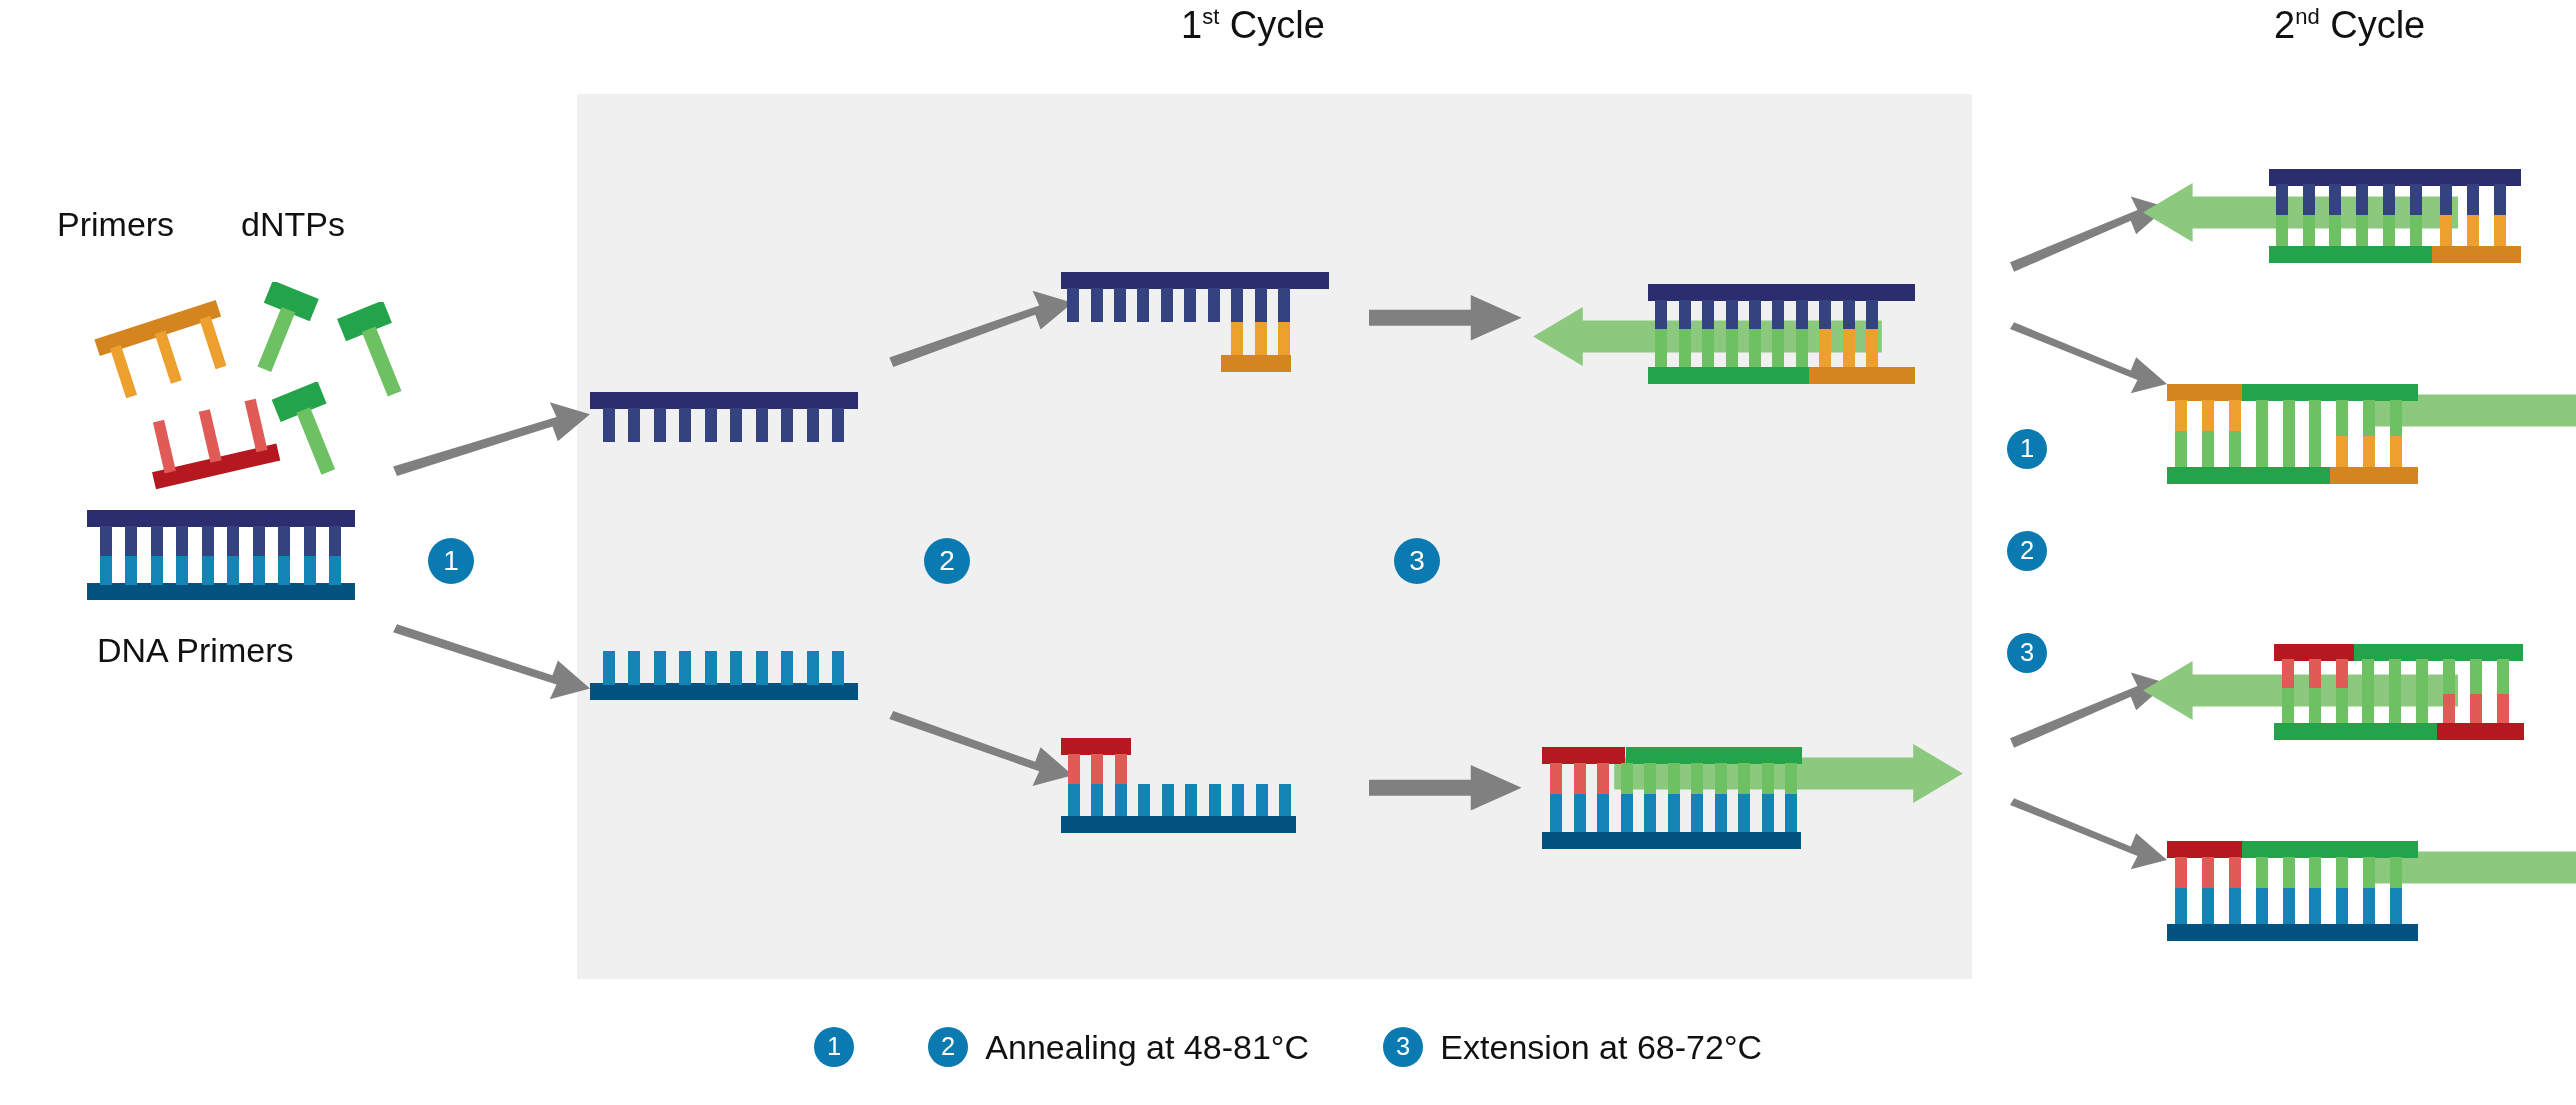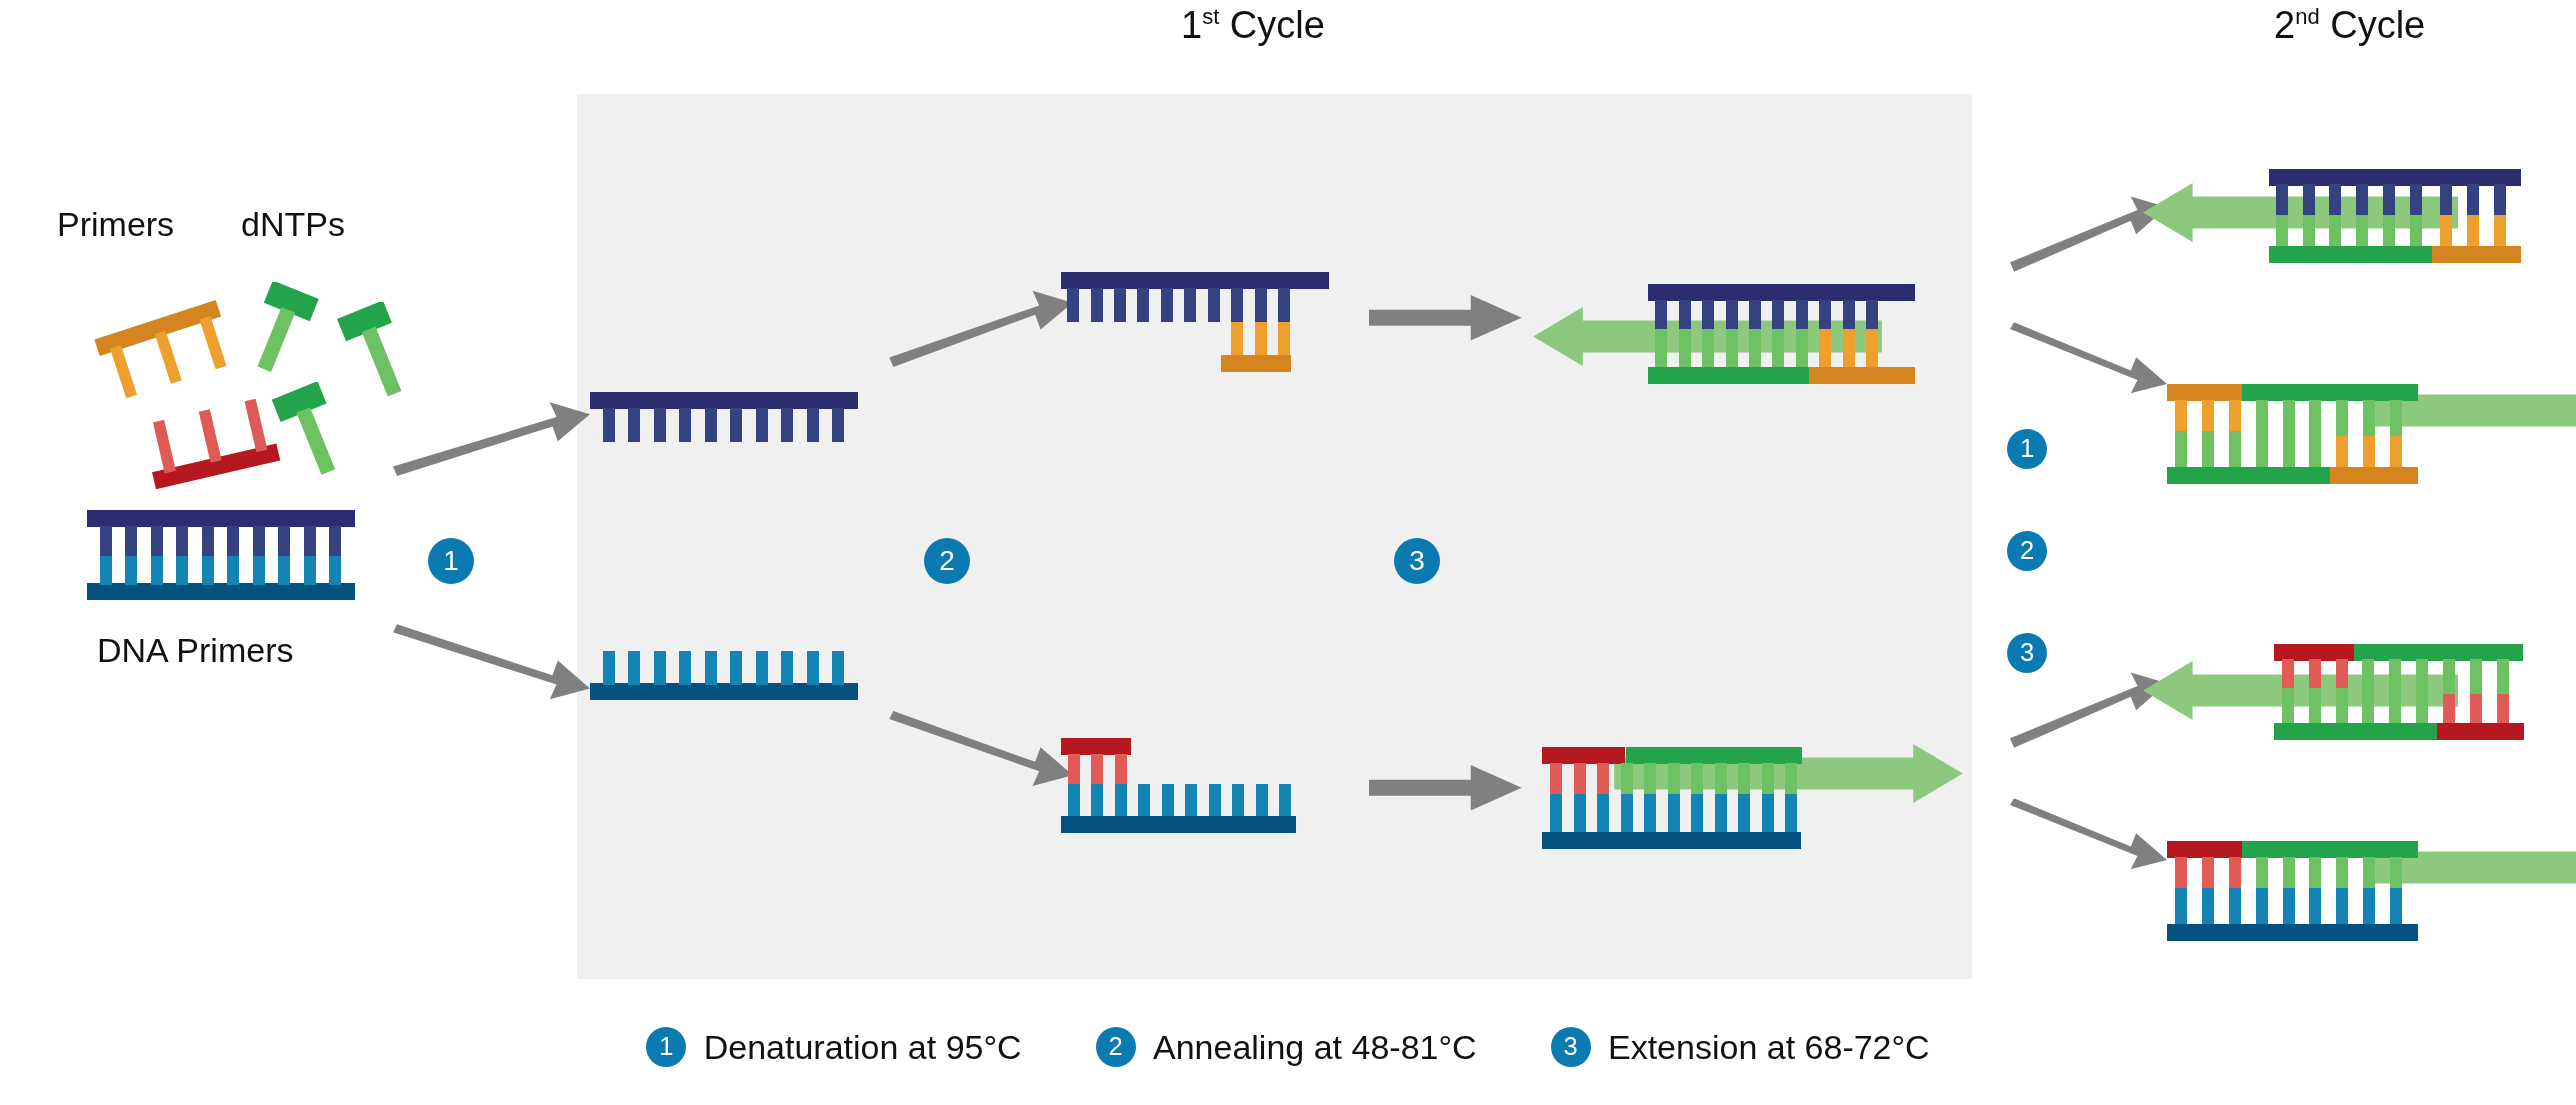--- a/index.html
+++ b/index.html
@@ -439,21 +439,20 @@
   <div class="tooth c-green-t" style="left:220px;top:32px;height:34px;"></div>
   <div class="tooth c-lblue-t" style="left:220px;top:63px;height:39px;"></div>
   <div class="tooth c-green-t" style="left:247px;top:32px;height:34px;"></div>
   <div class="tooth c-lblue-t" style="left:247px;top:63px;height:39px;"></div>
   <div class="backbone c-dblue-bb" style="left:24px;top:99px;width:251px;"></div>
 </div>
 
 <div class="abs" id="legend">
   <div class="legend-item">
     <div class="badge small">1</div>
-    <div class="legend-text">Denaturation at 95°C</div>
   </div>
   <div class="legend-item">
     <div class="badge small">2</div>
     <div class="legend-text">Annealing at 48-81°C</div>
   </div>
   <div class="legend-item">
     <div class="badge small">3</div>
     <div class="legend-text">Extension at 68-72°C</div>
   </div>
 </div>

